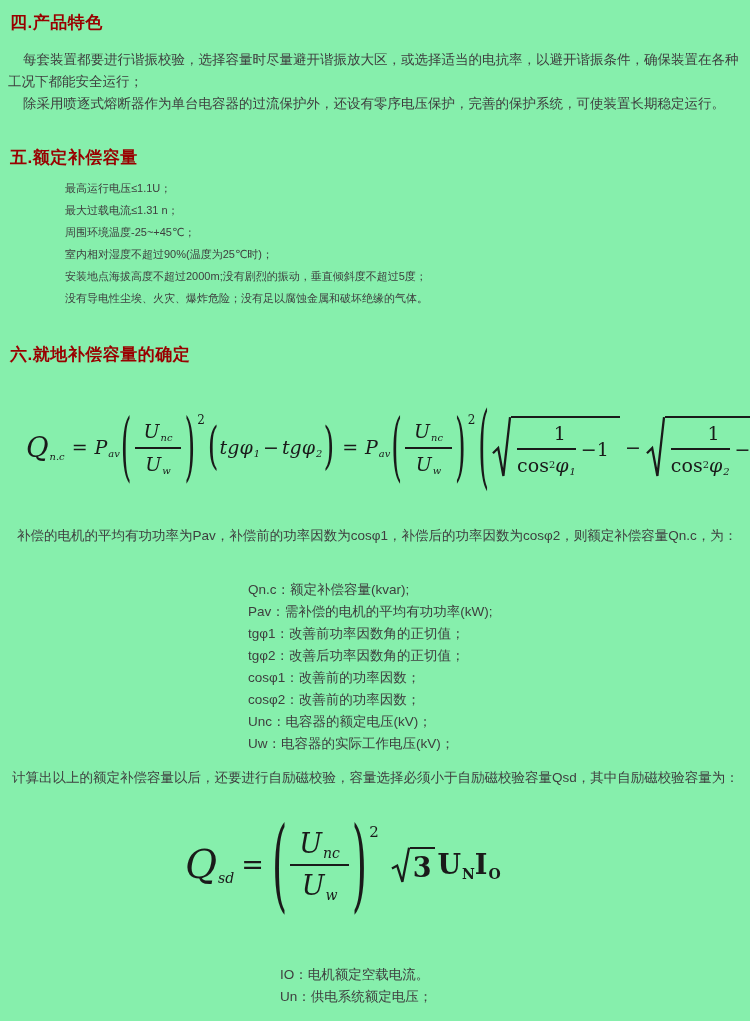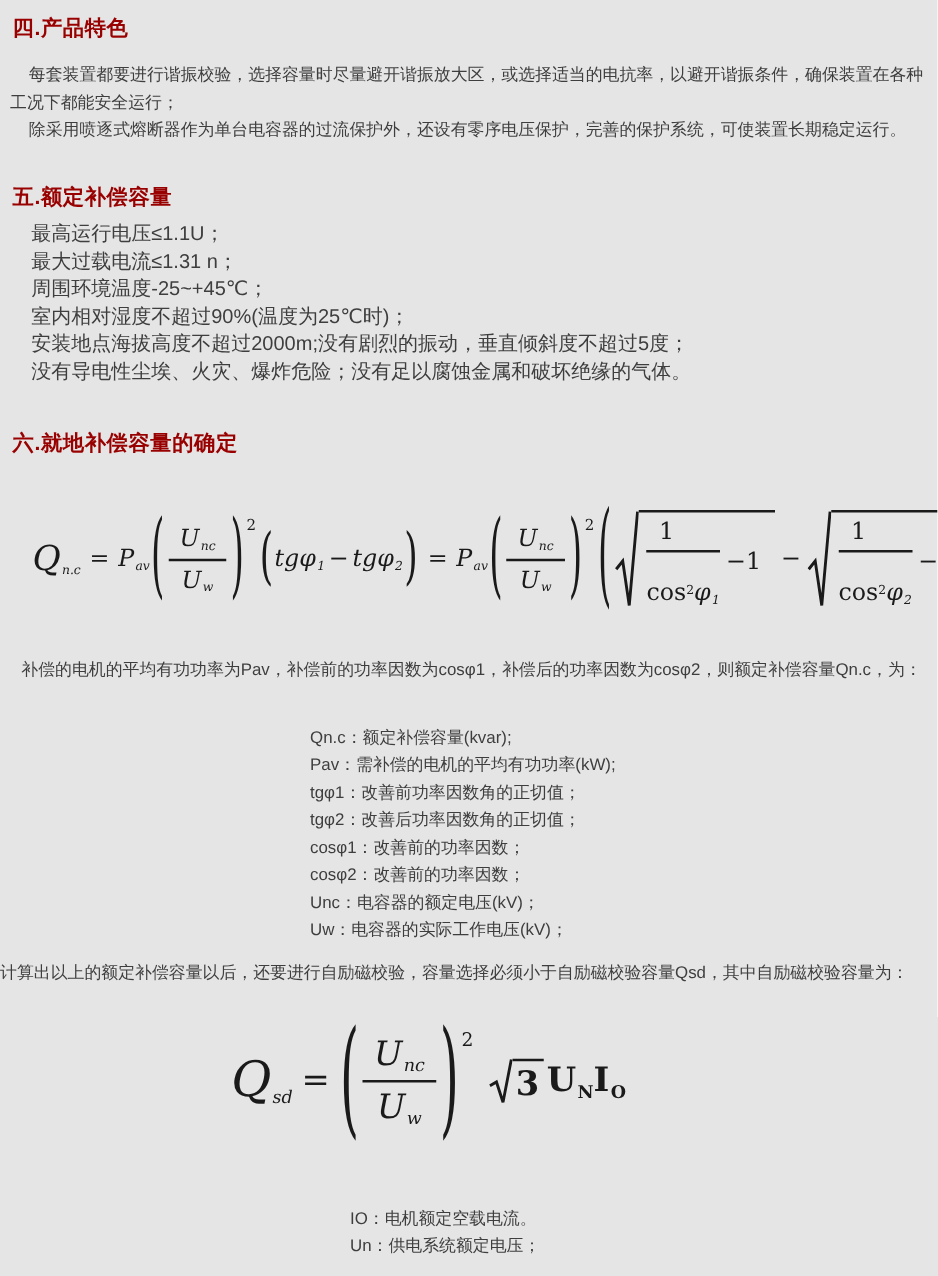--- a/index.html
+++ b/index.html
@@ -1,40 +1,40 @@
 <!DOCTYPE html>
 <html><head>
 <meta charset="utf-8">
 <style>
   html,body { margin:0; padding:0; background:#ffffff; }
   .page {
-    width:750px; height:1021px; background:#e5e5e5; overflow:hidden;
+    width:750px; height:1021px; background:#86efac; overflow:hidden;
     font-family:"Liberation Sans","DejaVu Sans",sans-serif;
     color:#3e3e3e; position:relative; box-sizing:border-box;
     padding-top:13px;
   }
   .hd {
     margin:0; padding-left:10px;
     font-size:17px; font-weight:bold; color:#990000; line-height:20px;
     letter-spacing:0.5px;
   }
   .para {
     margin:0; padding:0 6px 0 8px;
     font-size:13.5px; line-height:22px; color:#3e3e3e;
   }
   .indent { text-indent:15px; }
   .s4-p1 { margin-top:16px; }
   .s5-hd { margin-top:33px; }
   .cond-list { margin-top:9px; padding-left:25px; }
-  .cond-item { font-size:16px; line-height:22px; color:#3e3e3e; }
+  .cond-item { font-size:11px; line-height:22px; color:#3e3e3e;margin-left:40px; }
   .s6-hd { margin-top:36px; }
   .def-list  { margin-top:32px; margin-left:248px; }
   .def-item  { font-size:13.5px; line-height:22px; color:#3e3e3e; }
   .s6-p1 { margin-top:30px; padding-left:17px; }
-  .s6-p2 { margin-top:12px; padding-left:0; }
+  .s6-p2 { margin-top:12px; padding-left:12px; }
   .def-list2 { margin-top:52px; margin-left:280px; }
 
   
   .fm {
     display:flex; align-items:center; color:#1a1a1a;
     font-family:"DejaVu Serif","Liberation Serif",serif; font-style:italic;
     white-space:nowrap;
   }
   .f1 { margin:34px 0 0 26px; font-size:19px; height:96px; }
   .f2 { margin:28px 0 0 185px; font-size:27px; height:95px; }
@@ -49,27 +49,27 @@
   .eq { margin:0 7px; font-style:normal; }
   .mo { font-style:normal; margin:0 3px; }
   .pr {
     display:inline-block; font-style:normal; line-height:1; font-size:1.45em;
     transform:scaleY(var(--s,1)); transform-origin:center; margin:0 1px;
     font-weight:400;
   }
   .pow { font-style:normal; font-size:12px; position:relative; top:-27px; margin:0 2px 0 1px; }
   .f2 .pow { font-size:15px; top:-33px; }
   .frac { display:inline-flex; flex-direction:column; align-items:center; margin:0 2px; }
-  .frac .fn { border-bottom:2.2px solid #1a1a1a; padding:0 9px 5px; align-self:stretch; text-align:left; }
+  .frac .fn { border-bottom:2.2px solid #1a1a1a; padding:0 9px 5px; align-self:stretch; text-align:right; }
   .frac .fd { padding-top:4px; }
   .sqrt { position:relative; display:inline-flex; padding-left:19px; margin:0 2px; }
   .sqrt .rs { position:absolute; left:0; top:0; width:19px; height:100%; }
   .sqrt .rb { border-top:2.3px solid #1a1a1a; display:inline-flex; align-items:center; padding:4px 8px 2px 4px; }
   .sqrt .frac .fn { padding:0 10px 4px; }
-  .sqrt .frac .fd { padding-top:21px;text-align:center; }
+  .sqrt .frac .fd { padding-top:4px;text-align:center; }
   .sqrt3 .rb { padding:3px 4px 0 3px; }
 </style>
 </head>
 <body>
 
 <div class="page">
 
   <h2 class="hd">四.产品特色</h2>
   <p class="para indent s4-p1">每套装置都要进行谐振校验，选择容量时尽量避开谐振放大区，或选择适当的电抗率，以避开谐振条件，确保装置在各种工况下都能安全运行；</p>
   <p class="para indent">除采用喷逐式熔断器作为单台电容器的过流保护外，还设有零序电压保护，完善的保护系统，可使装置长期稳定运行。</p>

